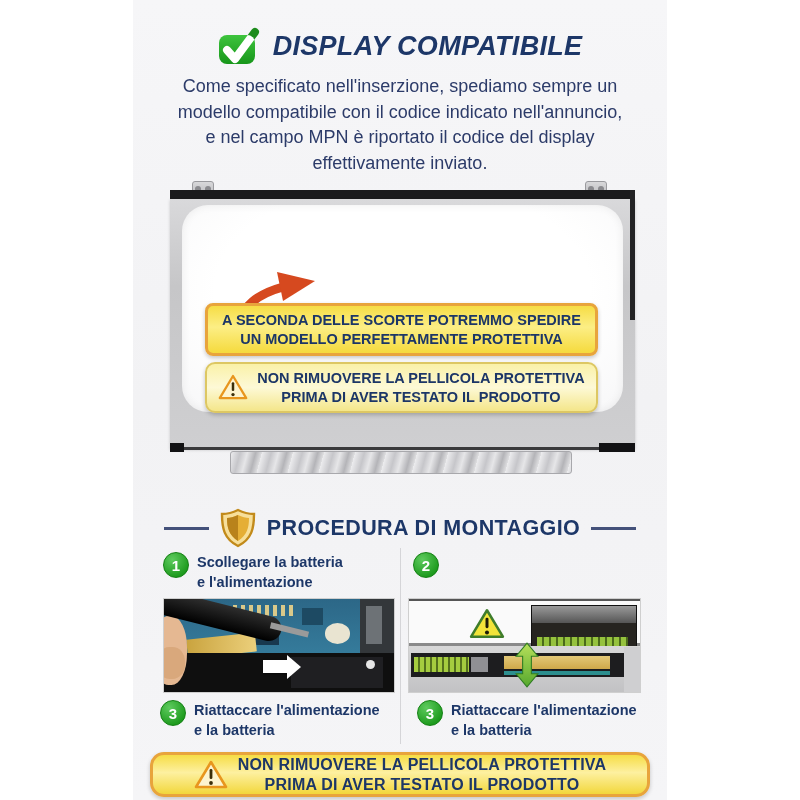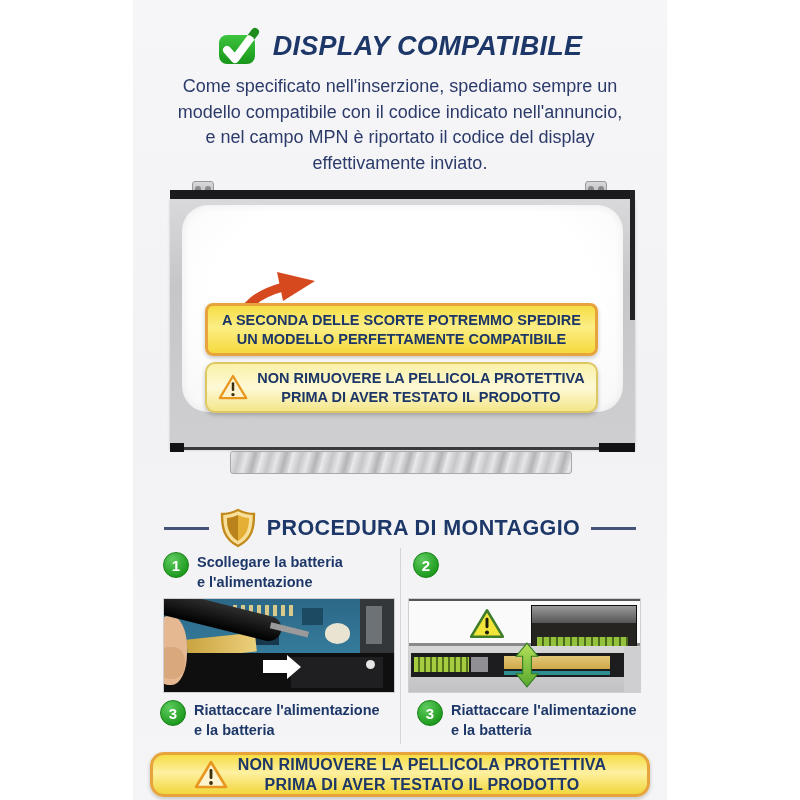--- a/index.html
+++ b/index.html
@@ -153,21 +153,21 @@
   </div>
 
   <svg class="red-arrow" width="95" height="62" viewBox="0 0 95 62">
     <path d="M10 58 C 18 36, 32 24, 58 17" stroke="#d6491f" stroke-width="9" fill="none"></path>
     <polygon points="52,2 90,11 58,31" fill="#d6491f"></polygon>
   </svg>
 
   <div class="ylab ylab1">
     <div class="txt">
       <div>A SECONDA DELLE SCORTE POTREMMO SPEDIRE</div>
-      <div>UN MODELLO PERFETTAMENTE COMPATIBILE</div>
+      <div>UN MODELLO PERFETTAMENTE PROTETTIVA</div>
     </div>
   </div>
 
   <div class="ylab ylab2">
     <svg width="30" height="27" viewBox="0 0 34 30">
       <path d="M17 2 L32 27 L2 27 Z" fill="#fdf4cf" stroke="#e8961e" stroke-width="2.6" stroke-linejoin="round"></path>
       <rect x="15.6" y="9" width="2.8" height="10" rx="1.3" fill="#3c2f0a"></rect>
       <circle cx="17" cy="23" r="1.9" fill="#3c2f0a"></circle>
     </svg>
     <div class="txt">

